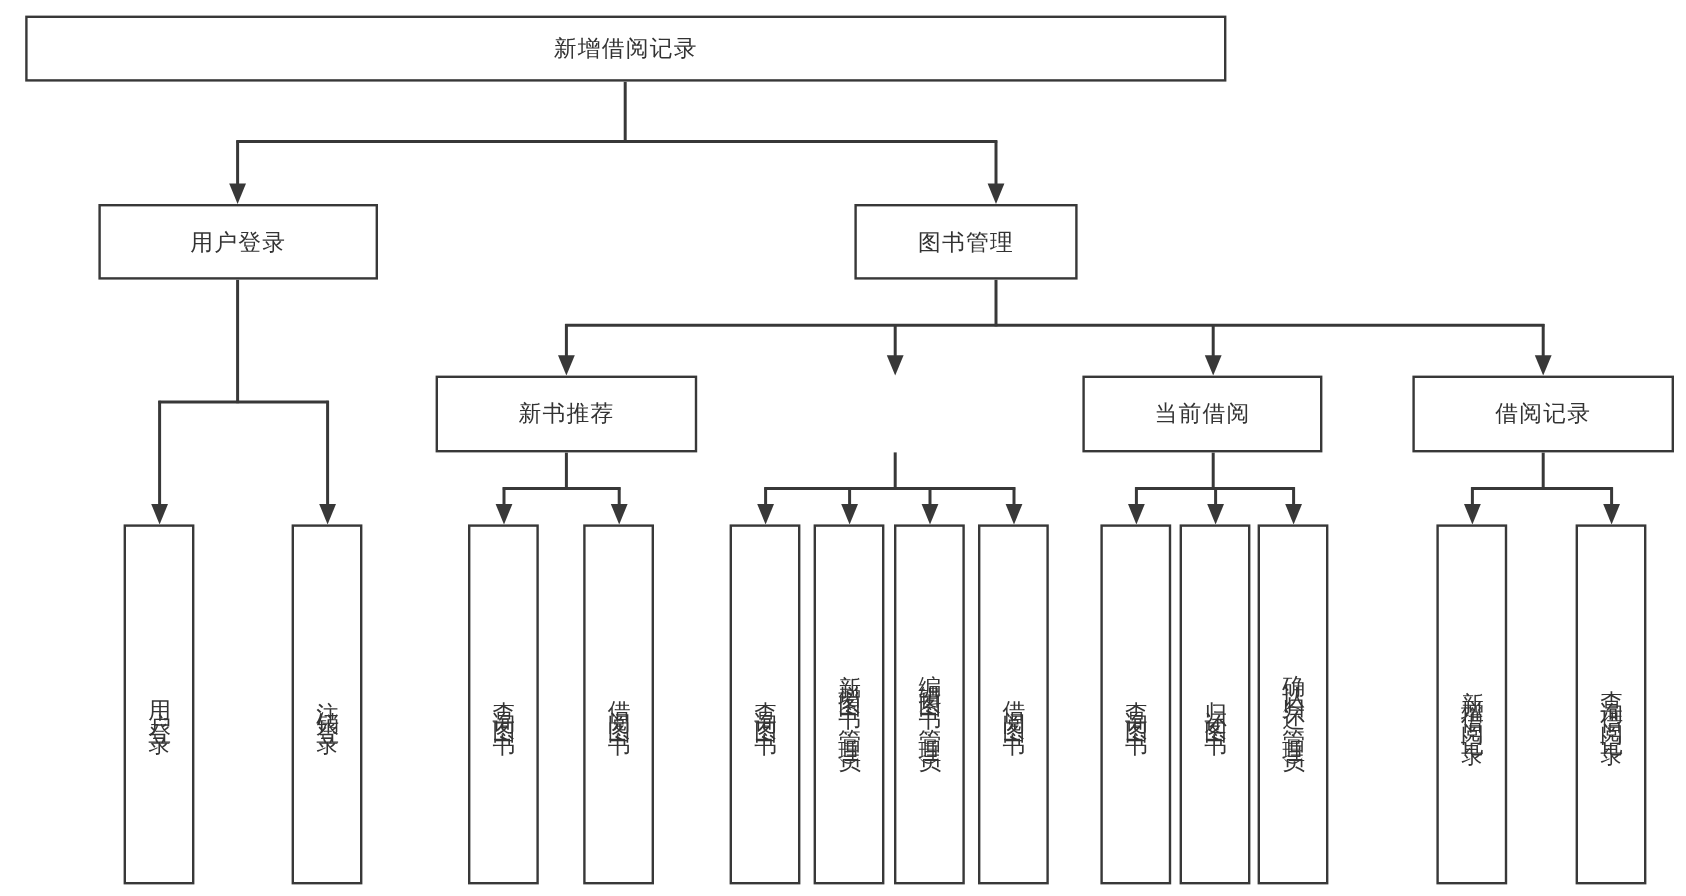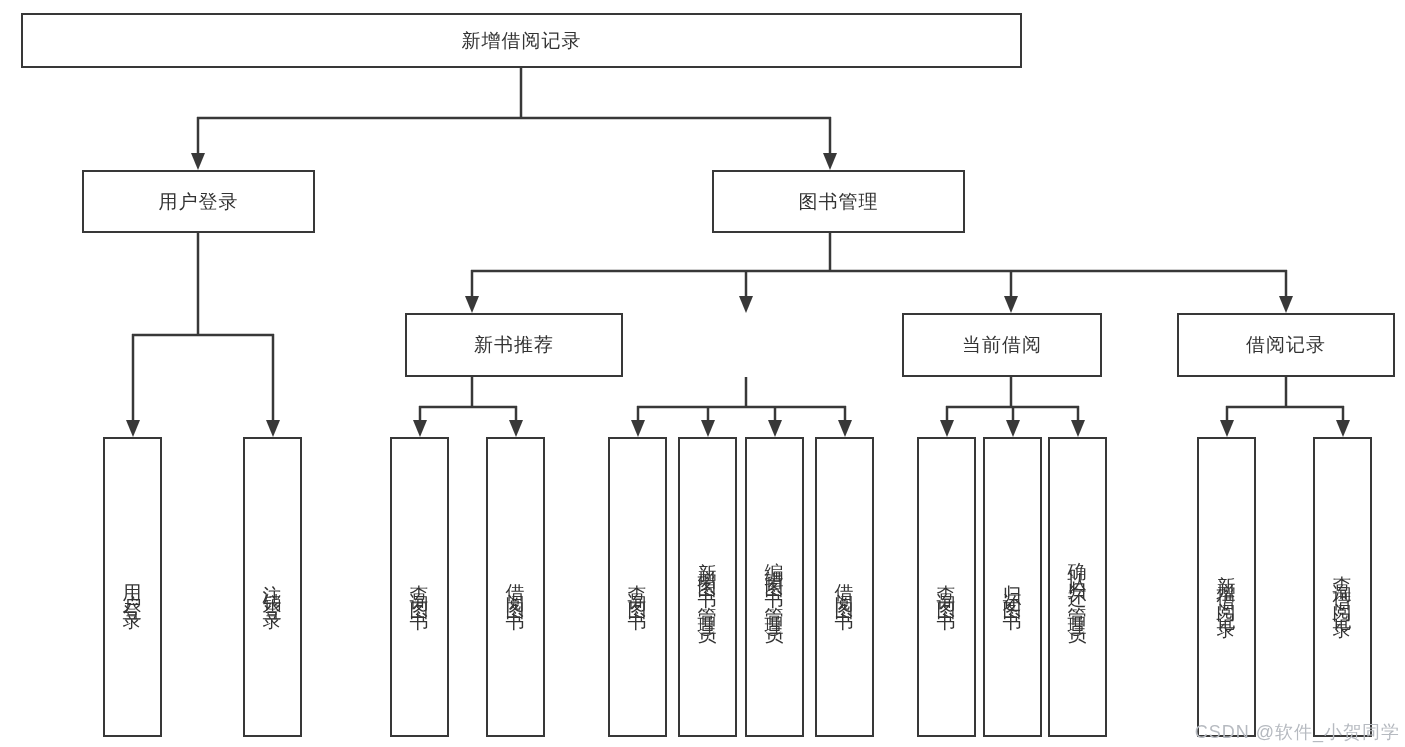--- a/index.html
+++ b/index.html
@@ -120,25 +120,25 @@
     </g>
   </svg>
 
   <div class="node" style="left:21px;top:13px;width:1001px;height:55px;">
     <span>新增借阅记录</span>
   </div>
 
   <div class="node" style="left:82px;top:170px;width:233px;height:63px;">
     <span>用户登录</span>
   </div>
-  <div class="node" style="left:712px;top:170px;width:253px;height:63px;">
+  <div class="node" style="left:712px;top:170px;width:186px;height:63px;">
     <span>图书管理</span>
   </div>
 
-  <div class="node" style="left:363px;top:313px;width:218px;height:64px;margin-left:42px;">
+  <div class="node" style="left:363px;top:313px;width:218px;height:64px;">
     <span>新书推荐</span>
   </div>
   <div class="node" style="left:902px;top:313px;width:200px;height:64px;">
     <span>当前借阅</span>
   </div>
   <div class="node" style="left:1177px;top:313px;width:218px;height:64px;justify-content:center;">
     <span>借阅记录</span>
   </div>
 
   <div class="leaf" style="left:103px;">
@@ -178,14 +178,13 @@
     <span class="vtxt">确认归还（管理员）</span>
   </div>
 
   <div class="leaf" style="left:1197px;">
     <span class="vtxt">新增借阅记录</span>
   </div>
   <div class="leaf" style="left:1313px;">
     <span class="vtxt">查询借阅记录</span>
   </div>
 
-  <div class="watermark">CSDN @软件_小贺同学</div>
 </div>
 
 </body></html>

